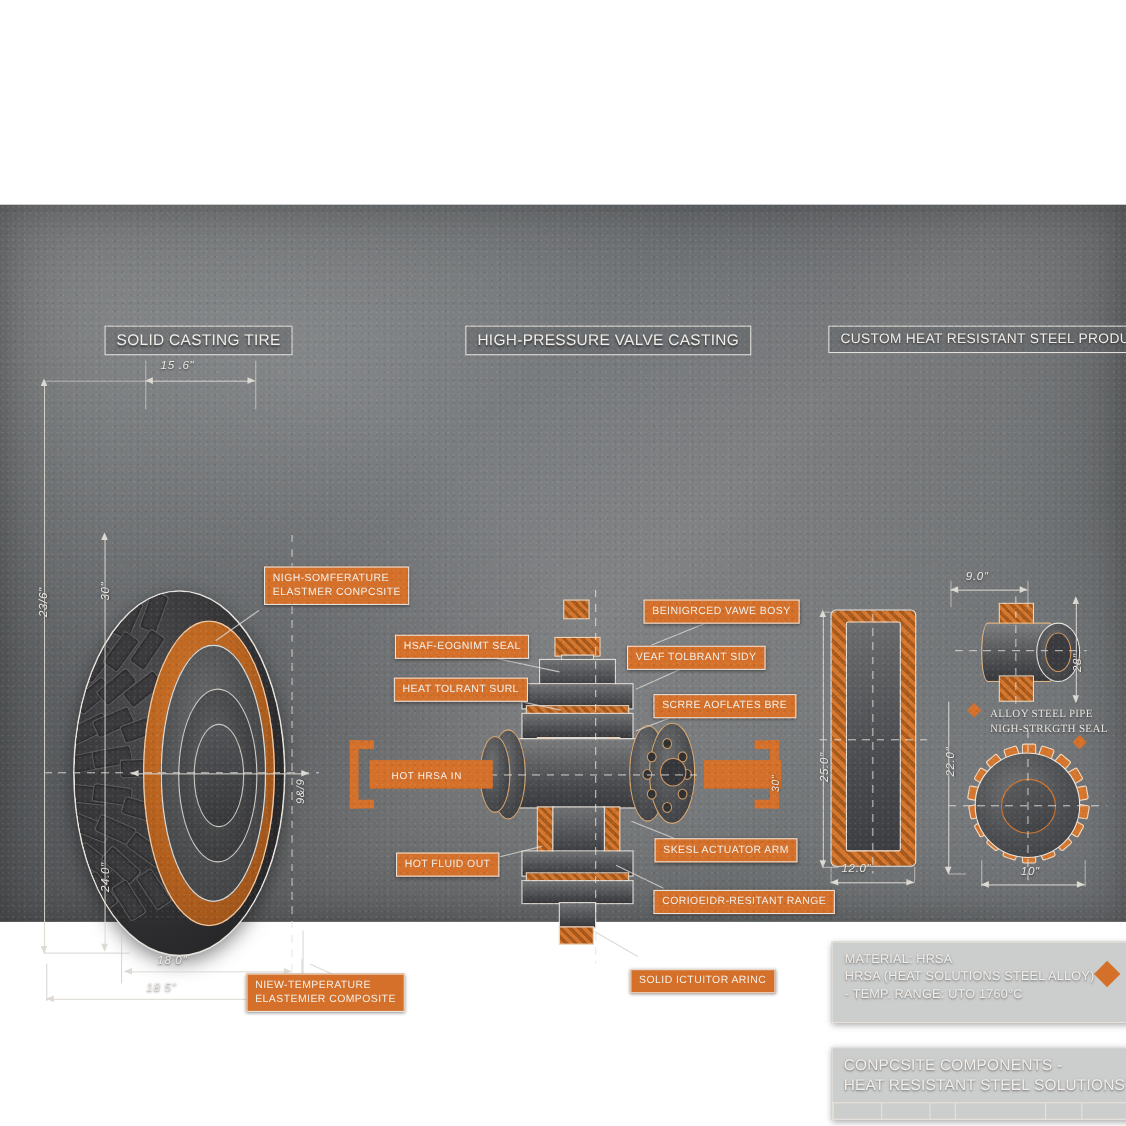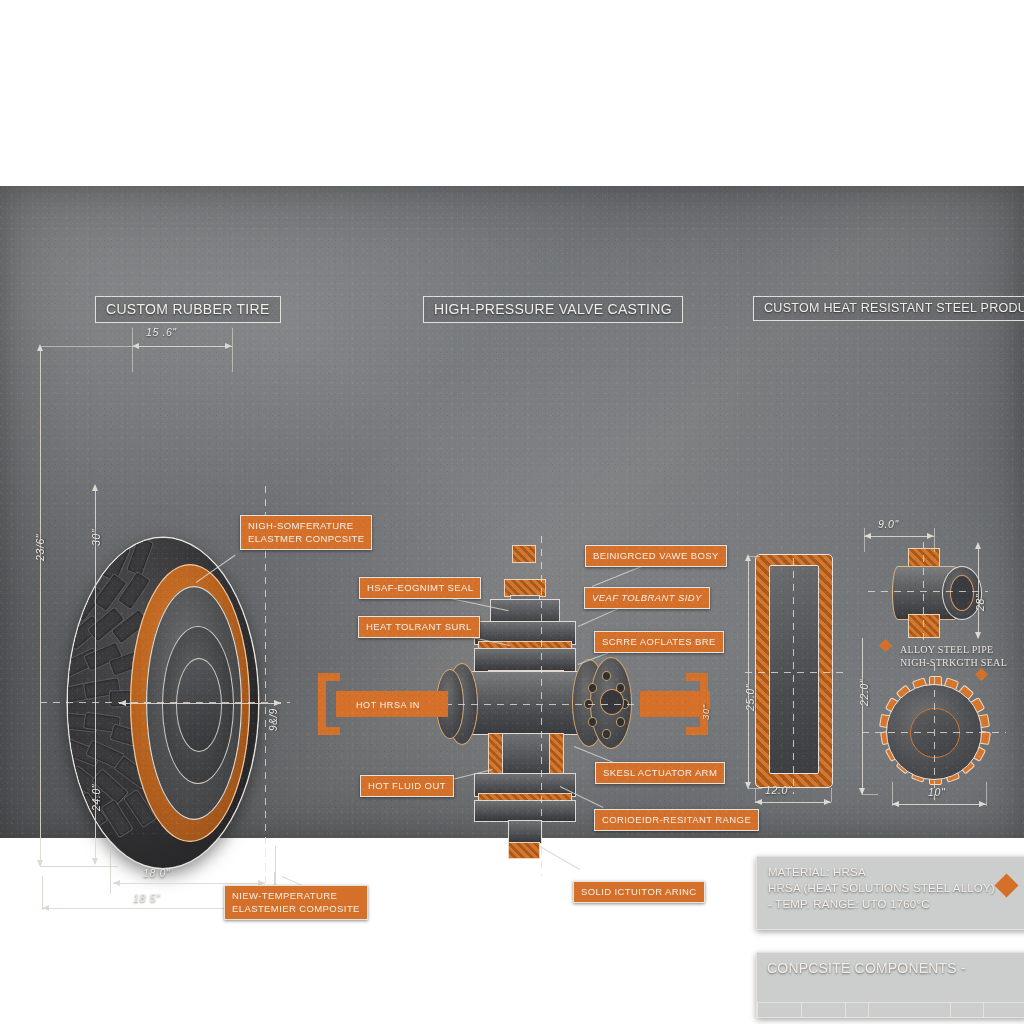--- a/index.html
+++ b/index.html
@@ -150,21 +150,21 @@
 
   .mk{position:absolute;color:#d4702a;font-size:17px;line-height:17px;}
 </style>
 </head>
 <body>
 
 <div id="stage">
  <div id="board">
   <div class="edgeshade"></div>
 
-  <div class="sec-title" style="left:95px;top:110px;">CUSTOM RUBBER TIRE</div>
+  <div class="sec-title" style="left:95px;top:110px;">SOLID CASTING TIRE</div>
   <div class="sec-title" style="left:423px;top:110px;">HIGH-PRESSURE VALVE CASTING</div>
   <div class="sec-title" style="left:753px;top:110px;font-size:12.5px;">CUSTOM HEAT RESISTANT STEEL PRODUCT</div>
 
   <div id="tire-wrap">
     <div class="tire-outer">
       <div class="tread" style="left:6px;top:28px;transform:rotate(-62deg);"></div>
       <div class="tread" style="left:2px;top:56px;transform:rotate(-52deg);"></div>
       <div class="tread" style="left:-2px;top:86px;transform:rotate(-40deg);"></div>
       <div class="tread" style="left:-5px;top:116px;transform:rotate(-26deg);"></div>
       <div class="tread" style="left:-6px;top:146px;transform:rotate(-12deg);"></div>
@@ -368,21 +368,21 @@
   <div class="flow" style="left:686px;top:487px;width:22px;height:8px;"></div>
   <div class="flow" style="left:686px;top:541px;width:22px;height:8px;"></div>
   <div class="dim vert" style="left:700px;top:534px;font-size:9.5px;">30"</div>
 
   <div class="leader" style="left:592px;top:400px;width:66px;transform:rotate(-22deg);"></div>
   <div class="lbl-orange" style="left:585px;top:359px;">
     <span>BEINIGRCED VAWE BOSY</span>
   </div>
 
   <div class="leader" style="left:578px;top:440px;width:60px;transform:rotate(-24deg);"></div>
-  <div class="lbl-orange" style="left:584px;top:401px;font-style:italic;">
+  <div class="lbl-orange" style="left:570px;top:401px;">
     <span>VEAF TOLBRANT SIDY</span>
   </div>
 
   <div class="leader" style="left:578px;top:478px;width:52px;transform:rotate(-21deg);"></div>
   <div class="lbl-orange" style="left:594px;top:445px;">
     <span>SCRRE AOFLATES BRE</span>
   </div>
 
   <div class="leader" style="left:574px;top:560px;width:46px;transform:rotate(22deg);"></div>
   <div class="lbl-orange" style="left:595px;top:576px;">
@@ -500,20 +500,21 @@
 
   <div class="infobox" style="left:756px;top:670px;width:250px;height:58px;padding:7px 11px;">
     <div class="line">MATERIAL: HRSA</div>
     <div class="line">HRSA (HEAT SOLUTIONS STEEL ALLOY)</div>
     <div class="line">- TEMP. RANGE: UTO 1760°C</div>
     <div class="diamond" style="right:14px;top:20px;"></div>
   </div>
 
   <div class="infobox" style="left:756px;top:766px;width:250px;height:58px;padding:6px 10px 0;">
     <div class="line" style="font-size:14px;line-height:18px;">CONPCSITE COMPONENTS -</div>
+    <div class="line" style="font-size:14px;line-height:18px;">HEAT RESISTANT STEEL SOLUTIONS</div>
     <div class="tb-cells">
       <div style="flex:0 0 16%;"></div>
       <div style="flex:0 0 16%;"></div>
       <div style="flex:0 0 8%;"></div>
       <div style="flex:0 0 30%;"></div>
       <div style="flex:0 0 12%;"></div>
       <div style="flex:1;"></div>
     </div>
   </div>
 

